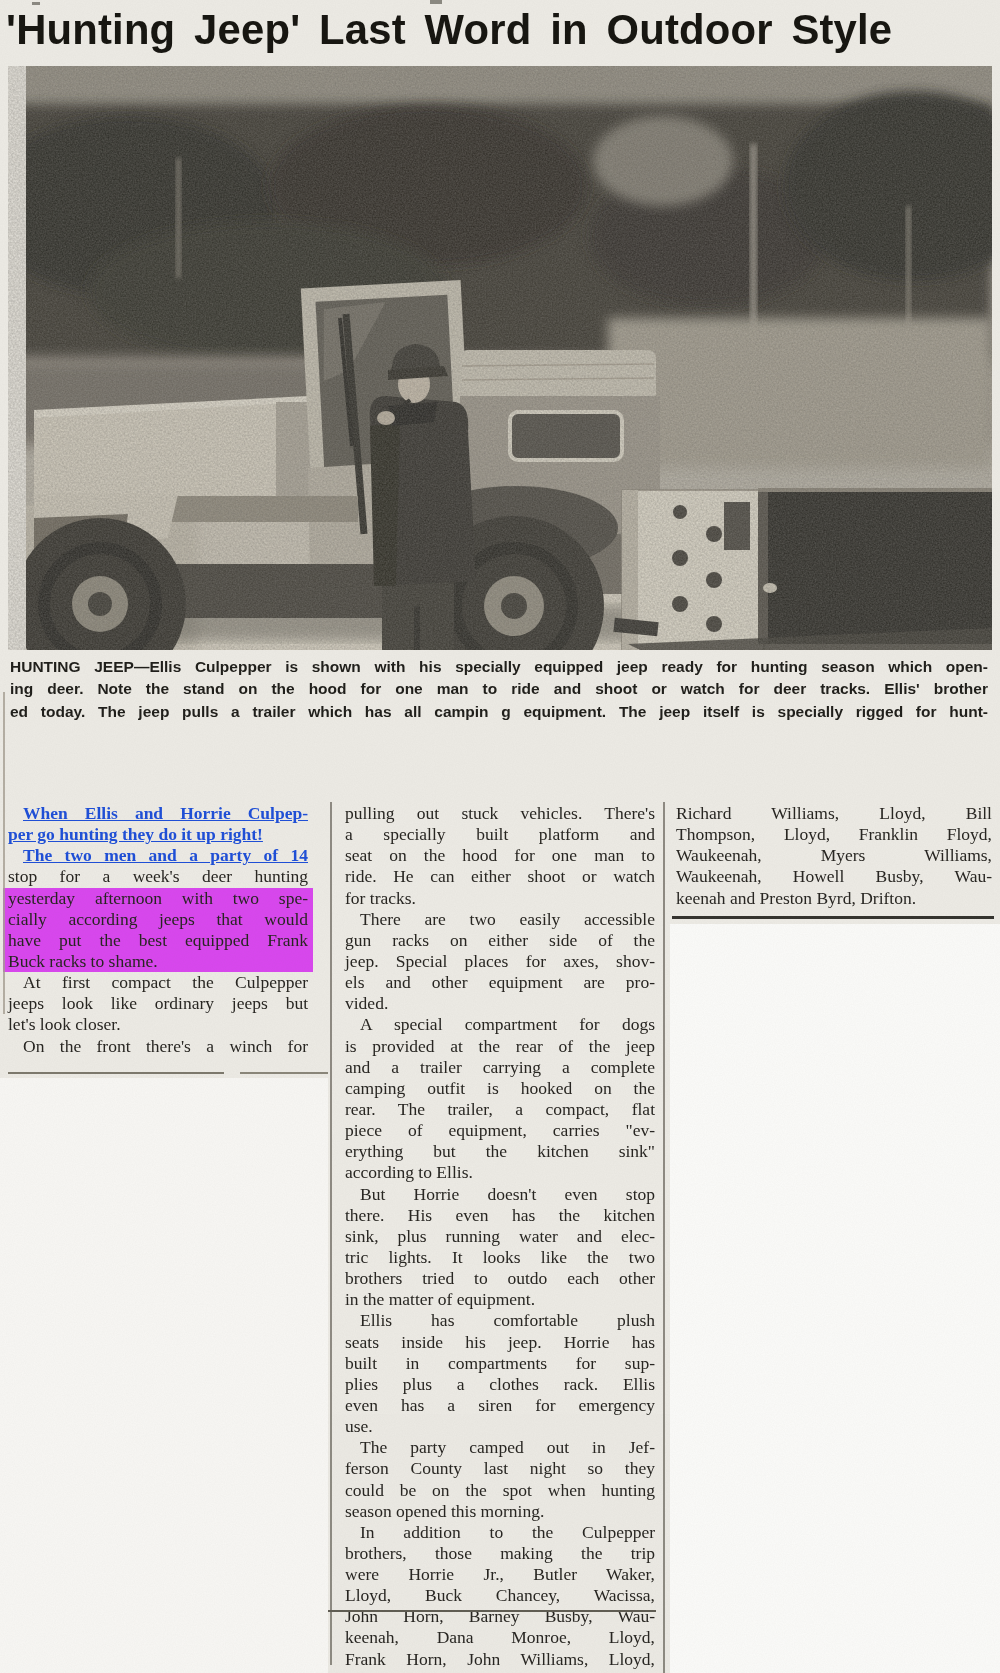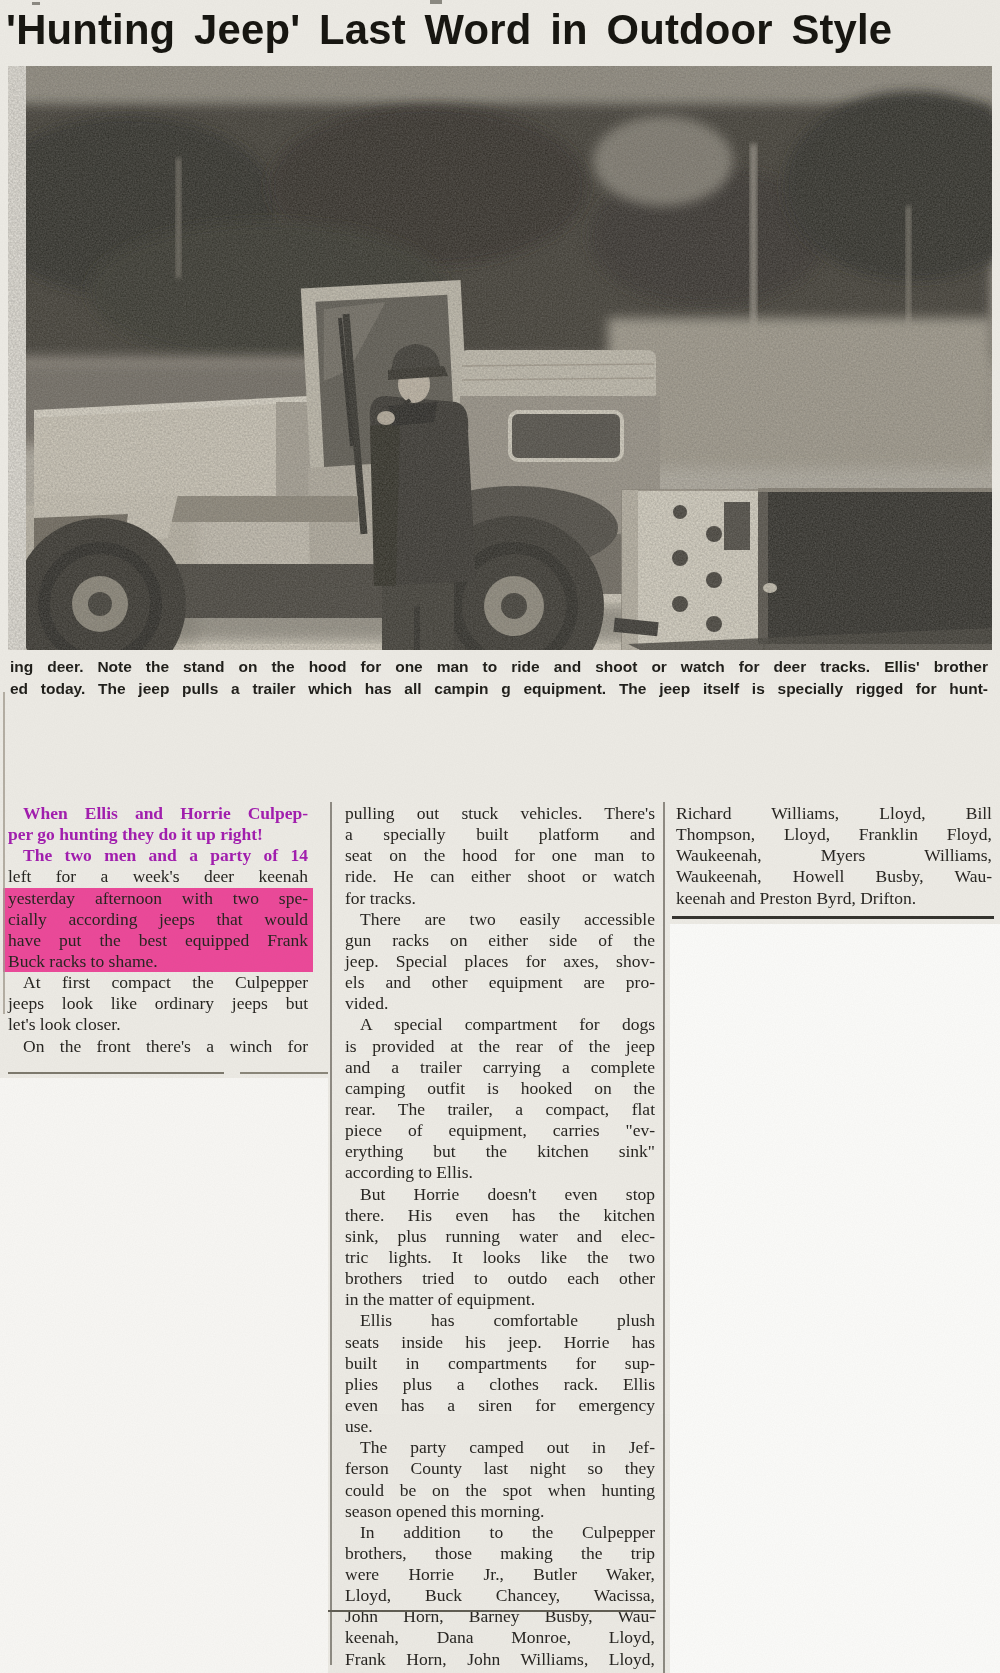--- a/index.html
+++ b/index.html
@@ -23,22 +23,22 @@
   .cap-line.pend{text-align-last:left;}
 
   .col{position:absolute;top:803px;}
   .col1{left:8px;width:300px;}
   .col2{left:345px;width:310px;}
   .col3{left:676px;width:316px;}
   .line{font-size:17.5px;line-height:21.15px;height:21.15px;color:#262420;
     text-align:justify;text-align-last:justify;}
   .line.pend{text-align-last:left;}
   .line.indent{text-indent:15px;}
-  .line.bold{font-weight:700;color:#a21caf;}
-  .line.hl{background:#ec4899;margin:0 -5px;padding:0 5px;}
+  .line.bold{font-weight:700;color:#1d4ed8;text-decoration:underline;}
+  .line.hl{background:#d946ef;margin:0 -5px;padding:0 5px;}
 
   .vrule{position:absolute;background:#6e6a60;width:2px;opacity:.75;}
   .vrule1{left:330px;top:802px;height:863px;}
   .vrule2{left:663px;top:802px;height:871px;}
   .hrule{position:absolute;background:#55524a;}
   .col3-rule{left:672px;top:916px;width:322px;height:3px;background:#33322d;}
   .col1-rule-a{left:8px;top:1072px;width:216px;height:2px;background:#7c786c;}
   .col1-rule-b{left:240px;top:1072px;width:88px;height:2px;background:#8a8679;}
   .col2-rule{left:320px;top:1610px;width:336px;height:2px;background:#5f5c52;}
   .edge-line{position:absolute;left:3px;top:692px;width:2px;height:322px;
@@ -171,29 +171,30 @@
         <rect x="606" y="554" width="44" height="14" fill="#2e2c27" transform="rotate(6 628 561)"></rect>
       </g>
 
       <rect x="0" y="0" width="18" height="584" fill="#e9e6de"></rect>
       <rect x="0" y="0" width="984" height="584" filter="url(#grainDark)" opacity=".5"></rect>
       <rect x="0" y="0" width="984" height="584" filter="url(#grainLight)" opacity=".3"></rect>
     </svg>
   </div>
 
   <div class="caption">
+      <div class="cap-line">HUNTING JEEP—Ellis Culpepper is shown with his specially equipped jeep ready for hunting season which open-</div>
       <div class="cap-line">ing deer.  Note the stand on the hood for one man to ride and shoot or watch for deer tracks.  Ellis' brother</div>
       <div class="cap-line">ed today.  The jeep pulls a trailer which has all campin g equipment.  The jeep itself is specially rigged for hunt-</div>
     </div>
 
   <div class="col col1">
       <div class="line indent bold">When Ellis and Horrie Culpep-</div>
       <div class="line pend bold">per go hunting they do it up right!</div>
       <div class="line indent bold">The two men and a party of 14</div>
-      <div class="line">left for a week's deer keenah</div>
+      <div class="line">stop for a week's deer hunting</div>
       <div class="line hl">yesterday afternoon with two spe-</div>
       <div class="line hl">cially according jeeps that would</div>
       <div class="line hl">have put the best equipped Frank</div>
       <div class="line pend hl">Buck racks to shame.</div>
       <div class="line indent">At first compact the Culpepper</div>
       <div class="line">jeeps look like ordinary jeeps but</div>
       <div class="line pend">let's look closer.</div>
       <div class="line indent">On the front there's a winch for</div>
     </div>
   <div class="col col2">

